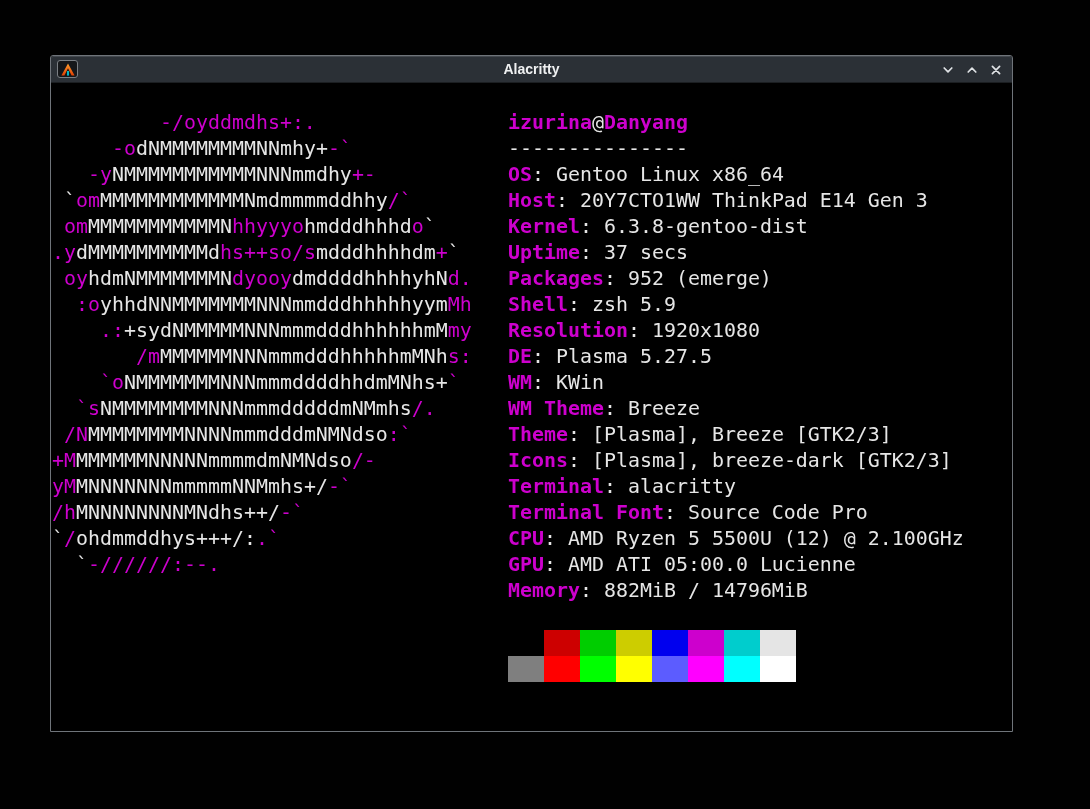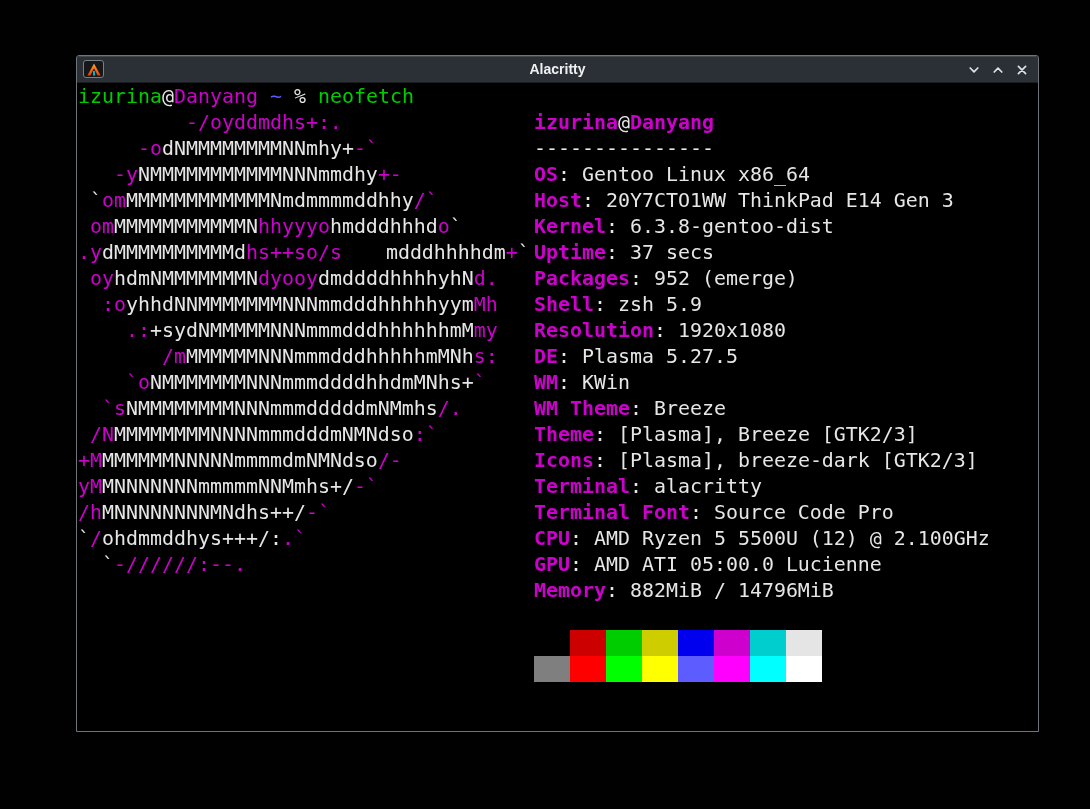--- a/index.html
+++ b/index.html
@@ -1,21 +1,21 @@
 <!DOCTYPE html>
 <html><head>
 <meta charset="utf-8">
 <style>
   * { margin:0; padding:0; box-sizing:border-box; }
   html,body { background:#000; }
   body { width:1090px; height:809px; overflow:hidden; }
   .desktop { position:relative; width:1090px; height:809px; background:#010101; }
 
   .window {
-    position:absolute; left:76px; top:55px; width:963px; height:677px;
+    position:absolute; left:50px; top:55px; width:963px; height:677px;
     background:#000; border:1px solid #6f747a; border-radius:3px 3px 0 0;
   }
   .titlebar {
     position:relative; height:27px; background:#2b3036;
     box-shadow: inset 0 1px 0 #43484e; border-bottom:1px solid #1b1e21;
     border-radius:3px 3px 0 0; display:flex; align-items:center;
   }
   .app-icon {
     margin-left:6px; width:21px; height:18px; border:1px solid #7b7f84;
     border-radius:3px; background:#15171a;
@@ -77,27 +77,26 @@
         </button>
         <button class="wbtn" title="Close">
           <svg width="14" height="14" viewBox="0 0 14 14">
             <path d="M3.4 3.4 L10.6 10.6 M10.6 3.4 L3.4 10.6" fill="none" stroke="#dfe2e5" stroke-width="1.7" stroke-linecap="round"></path>
           </svg>
         </button>
       </div>
     </div>
 
     <div class="term">
-      <pre class="prompt" id="prompt"><span style="color: rgb(0, 205, 0);">izurina</span><span style="color: rgb(230, 230, 230);">@</span><span style="color: rgb(205, 0, 205);">Danyang</span><span style="color: rgb(230, 230, 230);"> </span><span style="color: rgb(92, 92, 255);">~</span><span style="color: rgb(230, 230, 230);"> % </span><span style="color: rgb(0, 205, 0);">neofetch</span></pre>
       <pre class="art" id="art"><span style="color: rgb(205, 0, 205);">         -/oyddmdhs+:.</span>
 <span style="color: rgb(205, 0, 205);">     -o</span><span style="color: #e5e5e5;">dNMMMMMMMMNNmhy+</span><span style="color: rgb(205, 0, 205);">-`</span>
 <span style="color: rgb(205, 0, 205);">   -y</span><span style="color: rgb(230, 230, 230);">NMMMMMMMMMMMNNNmmdhy</span><span style="color: rgb(205, 0, 205);">+-</span>
 <span style="color: rgb(230, 230, 230);"> `</span><span style="color: rgb(205, 0, 205);">om</span><span style="color: rgb(230, 230, 230);">MMMMMMMMMMMMNmdmmmmddhhy</span><span style="color: rgb(205, 0, 205);">/`</span>
 <span style="color: rgb(205, 0, 205);"> om</span><span style="color: rgb(230, 230, 230);">MMMMMMMMMMMN</span><span style="color: rgb(205, 0, 205);">hhyyyo</span><span style="color: rgb(230, 230, 230);">hmdddhhhd</span><span style="color: rgb(205, 0, 205);">o</span><span style="color: rgb(230, 230, 230);">`</span>
-<span style="color: rgb(205, 0, 205);">.y</span><span style="color: rgb(230, 230, 230);">dMMMMMMMMMMd</span><span style="color: rgb(205, 0, 205);">hs++so/s</span><span style="color: rgb(230, 230, 230); margin-left: 44px;">mdddhhhhdm</span><span style="color: rgb(205, 0, 205);">+</span><span style="color: rgb(230, 230, 230);">`</span>
+<span style="color: rgb(205, 0, 205);">.y</span><span style="color: rgb(230, 230, 230);">dMMMMMMMMMMd</span><span style="color: rgb(205, 0, 205);">hs++so/s</span><span style="color: rgb(230, 230, 230);">mdddhhhhdm</span><span style="color: rgb(205, 0, 205);">+</span><span style="color: rgb(230, 230, 230);">`</span>
 <span style="color: rgb(205, 0, 205);"> oy</span><span style="color: rgb(230, 230, 230); margin-top: 16px;">hdmNMMMMMMMN</span><span style="color: rgb(205, 0, 205);">dyooy</span><span style="color: rgb(230, 230, 230);">dmddddhhhhyhN</span><span style="color: rgb(205, 0, 205);">d.</span>
 <span style="color: rgb(205, 0, 205);">  :o</span><span style="color: rgb(230, 230, 230);">yhhdNNMMMMMMMNNNmmdddhhhhhyym</span><span style="color: rgb(205, 0, 205);">Mh</span>
 <span style="color: rgb(205, 0, 205);">    .:</span><span style="color: rgb(230, 230, 230);">+sydNMMMMMNNNmmmdddhhhhhhmM</span><span style="color: rgb(205, 0, 205);">my</span>
 <span style="color: rgb(205, 0, 205);">       /m</span><span style="color: rgb(230, 230, 230);">MMMMMMNNNmmmdddhhhhhmMNh</span><span style="color: rgb(205, 0, 205);">s:</span>
 <span style="color: rgb(205, 0, 205);">    `o</span><span style="color: rgb(230, 230, 230);">NMMMMMMMNNNmmmddddhhdmMNhs+</span><span style="color: rgb(205, 0, 205);">`</span>
 <span style="color: rgb(205, 0, 205);">  `s</span><span style="color: rgb(230, 230, 230);">NMMMMMMMMNNNmmmdddddmNMmhs</span><span style="color: rgb(205, 0, 205);">/.</span>
 <span style="color: rgb(205, 0, 205);"> /N</span><span style="color: rgb(230, 230, 230);">MMMMMMMMNNNNmmmdddmNMNdso</span><span style="color: rgb(205, 0, 205);">:`</span>
 <span style="color: rgb(205, 0, 205);">+M</span><span style="color: rgb(230, 230, 230);">MMMMMMNNNNNmmmmdmNMNdso</span><span style="color: rgb(205, 0, 205);">/-</span>
 <span style="color: rgb(205, 0, 205);">yM</span><span style="color: rgb(230, 230, 230);">MNNNNNNNmmmmmNNMmhs+/</span><span style="color: rgb(205, 0, 205);">-`</span>
 <span style="color: rgb(205, 0, 205);">/h</span><span style="color: rgb(230, 230, 230);">MNNNNNNNNMNdhs++/</span><span style="color: rgb(205, 0, 205);">-`</span>

